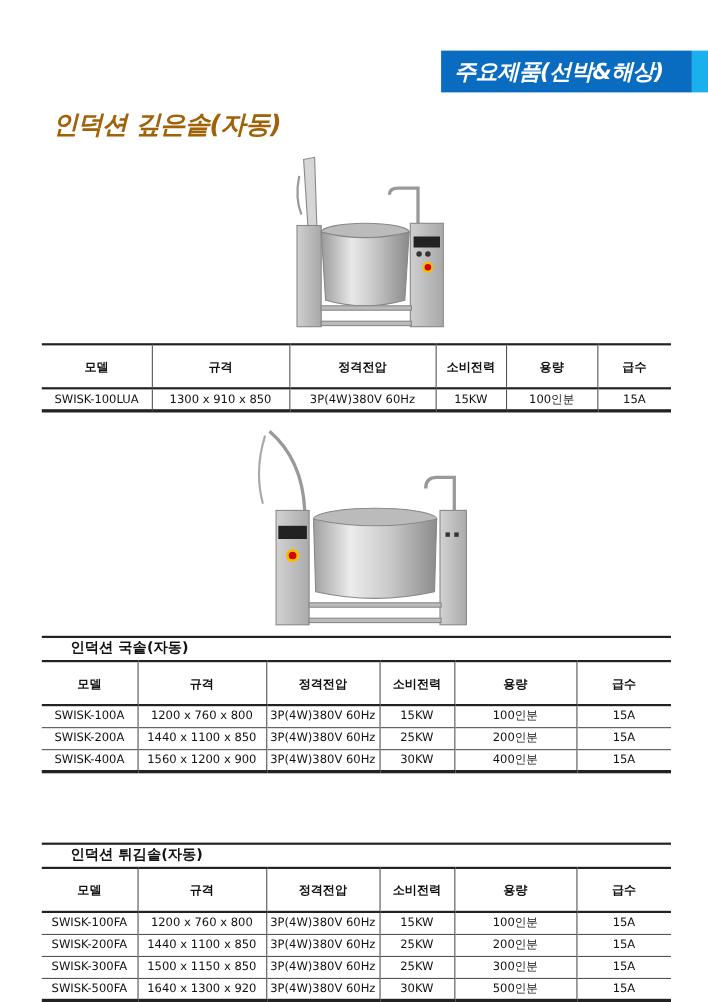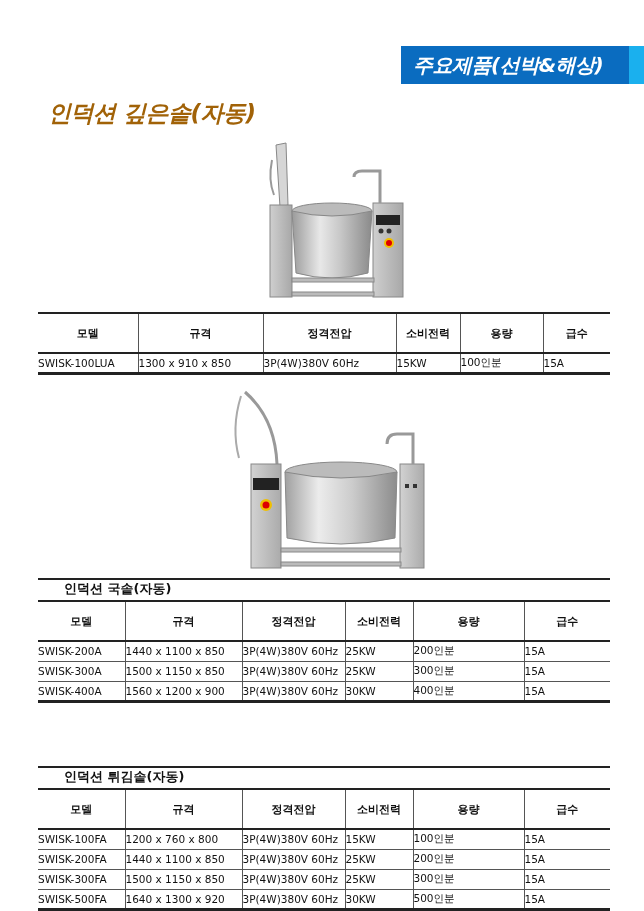--- a/index.html
+++ b/index.html
@@ -12,21 +12,21 @@
 
   .page-title { position: absolute; left: 48px; top: 98px; font-size: 23px; font-style: italic; font-weight: bold; color: #a16207; letter-spacing: -0.5px; }
 
   .product-img { position: absolute; }
   .product-img svg { width: 100%; height: 100%; display: block; }
 
   .table-block { position: absolute; left: 38px; width: 572px; }
   .table-caption { height: 22px; border-top: 2.5px solid #222; font-size: 13px; font-weight: bold; padding-left: 26px; display: flex; align-items: flex-end; padding-bottom: 2px; }
   table { width: 100%; border-collapse: collapse; table-layout: fixed; font-size: 10.5px; }
   thead th { border-top: 2px solid #222; border-bottom: 2px solid #222; font-weight: bold; height: 40px; text-align: center; font-size: 11px; }
-  tbody td { height: 20px; text-align: left; border-bottom: 1px solid #555; }
+  tbody td { height: 20px; text-align: center; border-bottom: 1px solid #555; }
   tbody tr:last-child td { border-bottom: 3px solid #222; }
   th + th, td + td { border-left: 1px solid #555; }
 </style>
 </head>
 <body>
 
 <div class="banner">
   <div class="banner-main">주요제품(선박&amp;해상)</div>
   <div class="banner-accent"></div>
 </div>
@@ -156,33 +156,33 @@
       <th>모델</th>
       <th>규격</th>
       <th>정격전압</th>
       <th>소비전력</th>
       <th>용량</th>
       <th>급수</th>
     </tr>
       </thead>
     <tbody>
       <tr>
+        <td>SWISK-100A</td>
+        <td>1200 x 760 x 800</td>
+        <td>3P(4W)380V 60Hz</td>
+        <td>15KW</td>
+        <td>100인분</td>
+        <td>15A</td>
+      </tr>
+      <tr>
         <td>SWISK-200A</td>
         <td>1440 x 1100 x 850</td>
         <td>3P(4W)380V 60Hz</td>
         <td>25KW</td>
         <td>200인분</td>
-        <td>15A</td>
-      </tr>
-      <tr>
-        <td>SWISK-300A</td>
-        <td>1500 x 1150 x 850</td>
-        <td>3P(4W)380V 60Hz</td>
-        <td>25KW</td>
-        <td>300인분</td>
         <td>15A</td>
       </tr>
       <tr>
         <td>SWISK-400A</td>
         <td>1560 x 1200 x 900</td>
         <td>3P(4W)380V 60Hz</td>
         <td>30KW</td>
         <td>400인분</td>
         <td>15A</td>
       </tr>

